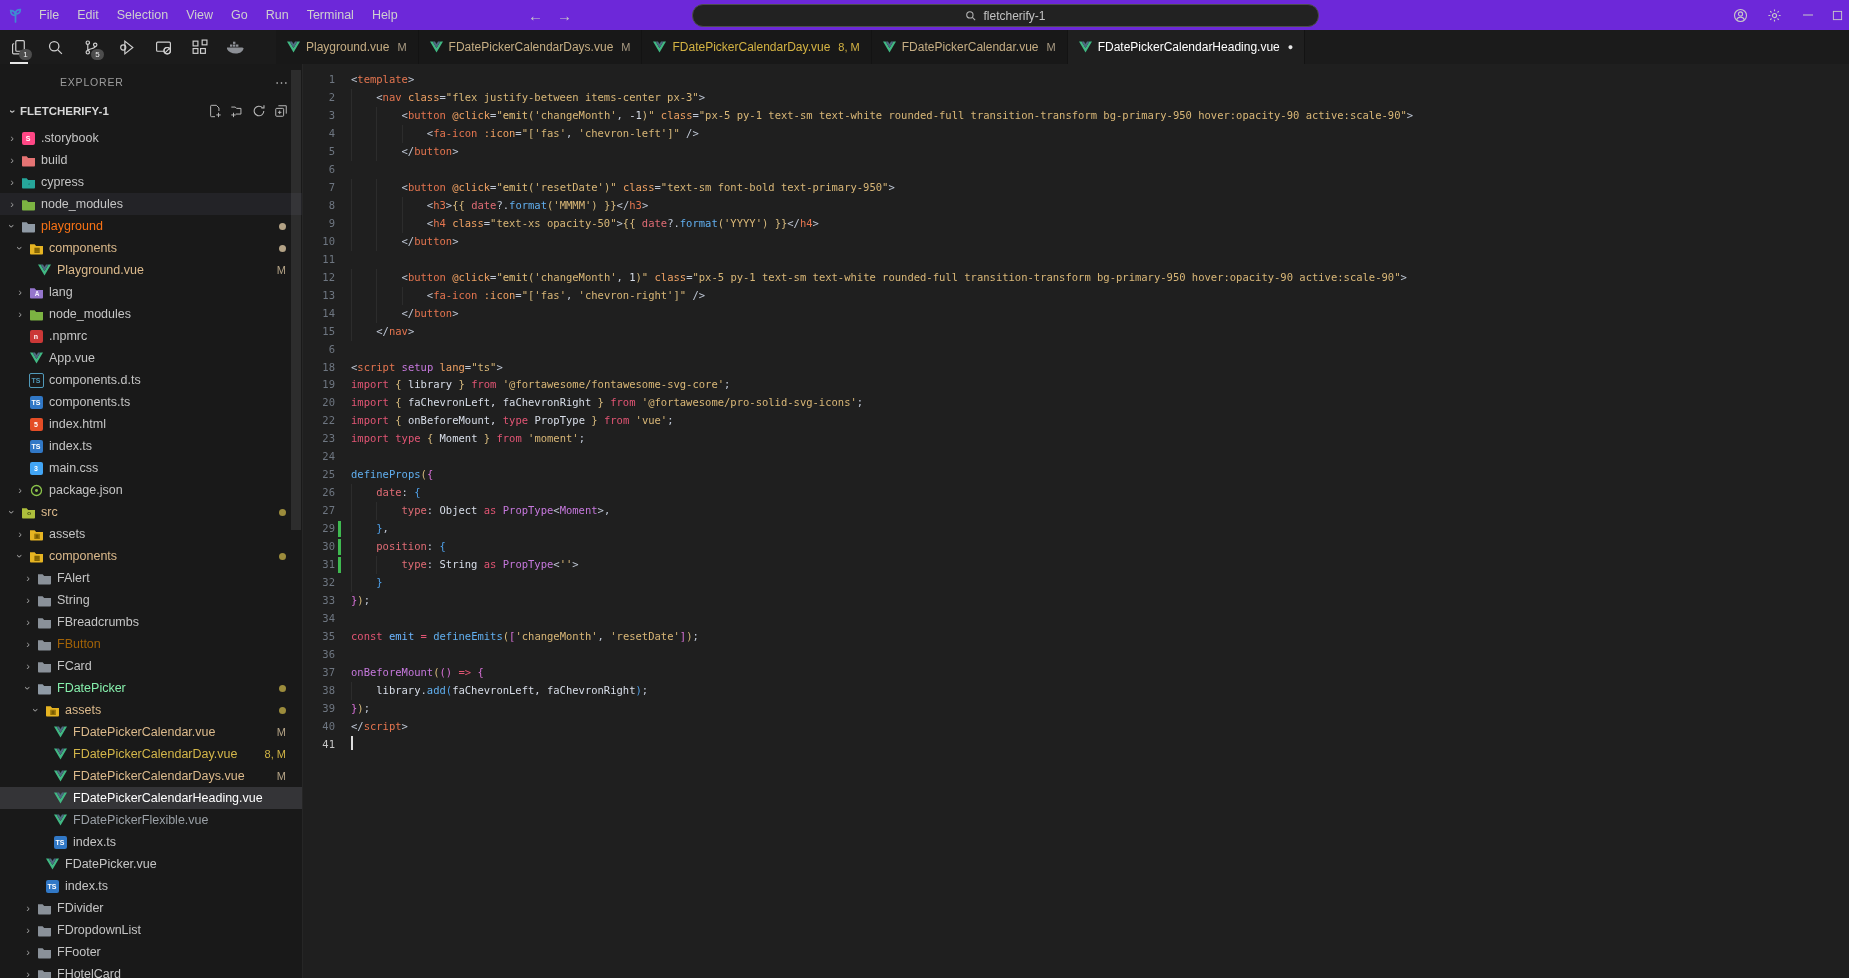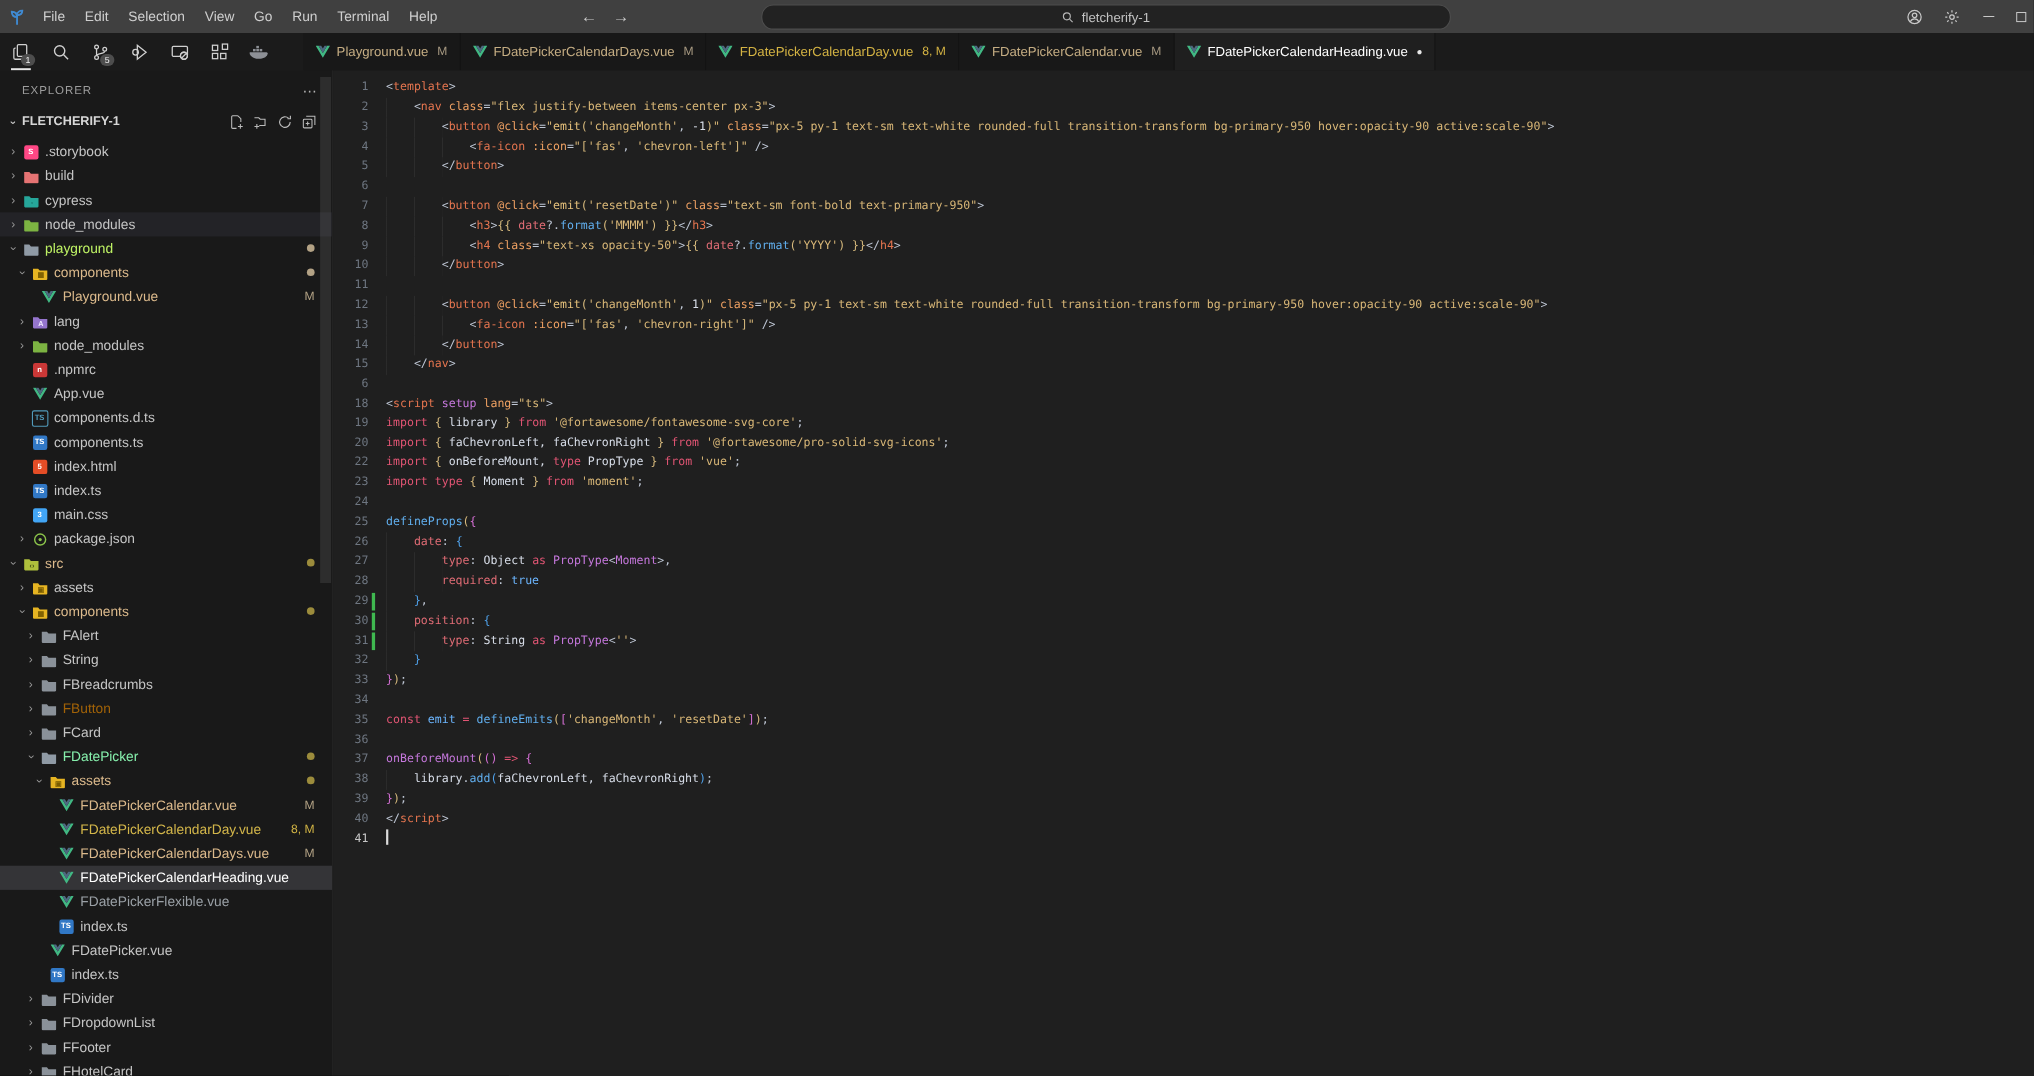--- a/index.html
+++ b/index.html
@@ -1,19 +1,19 @@
 <!DOCTYPE html>
 <html><head>
 <meta charset="utf-8">
 <style>
   html,body{margin:0;padding:0;background:#000;}
   #window{position:relative;width:1849px;height:978px;background:#1f1f1f;overflow:hidden;
           font-family:"Liberation Sans",sans-serif;color:#cccccc;}
   
-  #titlebar{position:absolute;left:0;top:0;width:1849px;height:30px;background:#404040;
+  #titlebar{position:absolute;left:0;top:0;width:1849px;height:30px;background:#6d28d9;
             border-bottom:1px solid #232323;display:flex;align-items:flex-start;}
   #app-logo{width:30px;height:30px;display:flex;align-items:center;justify-content:center;}
   #menus{display:flex;align-items:center;height:30px;}
   .menu-item{padding:0 9px;font-size:12.5px;color:#cfcfcf;height:30px;line-height:30px;cursor:default;}
   #nav-arrows{position:absolute;left:528px;top:0;height:30px;display:flex;align-items:center;gap:14px;
               font-size:15px;color:#c8c8c8;}
   #searchbox{position:absolute;left:692px;top:4px;width:625px;height:21px;background:#222222;
              border:1px solid #4d4d4d;border-radius:11px;display:flex;align-items:center;justify-content:center;
              gap:6px;font-size:12px;color:#c3c3c3;}
   #win-controls{position:absolute;right:0;top:0;height:30px;display:flex;align-items:center;}
@@ -26,21 +26,21 @@
   .act-badge{position:absolute;right:0px;bottom:4px;min-width:11px;height:11px;border-radius:6px;background:#4d4d4d;
              color:#eee;font-size:8px;line-height:11px;text-align:center;padding:0 1px;}
   #tabbar{flex:1;height:34px;display:flex;overflow:hidden;background:#1b1b1b;}
   .tab{height:34px;display:flex;align-items:center;gap:6px;padding:0 11px;background:#181818;
        border-right:1px solid #131313;font-size:12px;white-space:nowrap;}
   .tab.active{background:#1f1f1f;}
   .tab .tab-badge{font-size:11px;margin-left:2px;}
   
   #main{position:absolute;left:0;top:64px;width:1849px;height:914px;display:flex;}
   #sidebar{position:relative;width:302px;height:914px;background:#191919;border-right:1px solid #262626;flex:none;overflow:hidden;}
-  #explorer-row{height:36px;display:flex;align-items:center;justify-content:space-between;padding:0 14px 0 20px;}
+  #explorer-row{height:36px;display:flex;align-items:center;justify-content:space-between;padding:0 14px 0 20px;margin-left:40px;}
   #explorer-title{font-size:10.5px;letter-spacing:.8px;color:#9d9d9d;}
   #root-row{height:22px;display:flex;align-items:center;padding-left:4px;font-size:11.5px;font-weight:bold;color:#d7d7d7;}
   #root-actions{margin-left:auto;display:flex;gap:8px;padding-right:14px;}
   #tree{position:absolute;left:0;top:63px;width:302px;}
   .trow{position:relative;height:22px;display:flex;align-items:center;font-size:12.5px;white-space:nowrap;}
   .trow .chev{width:16px;flex:none;display:flex;justify-content:center;color:#9a9a9a;font-size:11px;}
   .trow .ficon{width:16px;height:16px;flex:none;margin-right:5px;display:flex;align-items:center;justify-content:center;}
   .trow .badge{margin-left:auto;margin-right:16px;font-size:11px;}
   .dotb{width:7px;height:7px;border-radius:50%;display:inline-block;}
   #side-scroll{position:absolute;right:1px;top:6px;width:10px;height:460px;background:rgba(140,140,140,0.18);}
@@ -307,21 +307,21 @@
             <span style="color: rgb(197, 197, 197);">node_modules</span>
           </div>
           <div class="trow" style="padding-left: 4px;">
             <span class="chev" style="transform: rotate(90deg);">›</span>
             <span class="ficon">
               <svg width="15" height="13" viewBox="0 0 16 14">
     <path d="M1 2.5 h5 l1.6 1.8 h7.4 v8.2 a1 1 0 0 1 -1 1 h-12 a1 1 0 0 1 -1 -1 z" fill="#8f9aa5"></path>
 
   </svg>
             </span>
-            <span style="color: #bef264;">playground</span>
+            <span style="color: #f97316;">playground</span>
             <span class="badge"><span class="dotb" style="background:#b3a285"></span></span>
           </div>
           <div class="trow" style="padding-left: 12px;">
             <span class="chev" style="transform: rotate(90deg);">›</span>
             <span class="ficon">
               <svg width="15" height="13" viewBox="0 0 16 14">
     <path d="M1 2.5 h5 l1.6 1.8 h7.4 v8.2 a1 1 0 0 1 -1 1 h-12 a1 1 0 0 1 -1 -1 z" fill="#e6b422"></path>
     <text x="8.6" y="11" font-size="7" font-weight="bold" text-anchor="middle" fill="#7a5c00" font-family="Liberation Sans,sans-serif">▦</text>
   </svg>
             </span>
@@ -664,21 +664,20 @@
         <div class="cline"><span class="lnum">6</span><span class="lbar"></span><span class="ltext"></span></div>
         <div class="cline"><span class="lnum">18</span><span class="lbar"></span><span class="ltext"><span style="color: rgb(191, 199, 213);">&lt;</span><span style="color: rgb(229, 117, 79);">script</span><span style="color: rgb(191, 199, 213);"> </span><span style="color: rgb(198, 120, 221);">setup</span><span style="color: rgb(191, 199, 213);"> </span><span style="color: rgb(239, 161, 99);">lang</span><span style="color: rgb(191, 199, 213);">=</span><span style="color: rgb(217, 183, 119);">"ts"</span><span style="color: rgb(191, 199, 213);">&gt;</span></span></div>
         <div class="cline"><span class="lnum">19</span><span class="lbar"></span><span class="ltext"><span style="color: rgb(226, 85, 116);">import</span><span style="color: rgb(191, 199, 213);"> </span><span style="color: rgb(215, 186, 125);">{</span><span style="color: rgb(216, 222, 233);"> library </span><span style="color: rgb(215, 186, 125);">}</span><span style="color: rgb(191, 199, 213);"> </span><span style="color: rgb(226, 85, 116);">from</span><span style="color: rgb(191, 199, 213);"> </span><span style="color: rgb(217, 183, 119);">'@fortawesome/fontawesome-svg-core'</span><span style="color: rgb(191, 199, 213);">;</span></span></div>
         <div class="cline"><span class="lnum">20</span><span class="lbar"></span><span class="ltext"><span style="color: rgb(226, 85, 116);">import</span><span style="color: rgb(191, 199, 213);"> </span><span style="color: rgb(215, 186, 125);">{</span><span style="color: rgb(216, 222, 233);"> faChevronLeft, faChevronRight </span><span style="color: rgb(215, 186, 125);">}</span><span style="color: rgb(191, 199, 213);"> </span><span style="color: rgb(226, 85, 116);">from</span><span style="color: rgb(191, 199, 213);"> </span><span style="color: rgb(217, 183, 119);">'@fortawesome/pro-solid-svg-icons'</span><span style="color: rgb(191, 199, 213);">;</span></span></div>
         <div class="cline"><span class="lnum">22</span><span class="lbar"></span><span class="ltext"><span style="color: rgb(226, 85, 116);">import</span><span style="color: rgb(191, 199, 213);"> </span><span style="color: rgb(215, 186, 125);">{</span><span style="color: rgb(216, 222, 233);"> onBeforeMount, </span><span style="color: rgb(226, 85, 116);">type</span><span style="color: rgb(191, 199, 213);"> </span><span style="color: rgb(216, 222, 233);">PropType </span><span style="color: rgb(215, 186, 125);">}</span><span style="color: rgb(191, 199, 213);"> </span><span style="color: rgb(226, 85, 116);">from</span><span style="color: rgb(191, 199, 213);"> </span><span style="color: rgb(217, 183, 119);">'vue'</span><span style="color: rgb(191, 199, 213);">;</span></span></div>
         <div class="cline"><span class="lnum">23</span><span class="lbar"></span><span class="ltext"><span style="color: rgb(226, 85, 116);">import</span><span style="color: rgb(191, 199, 213);"> </span><span style="color: rgb(226, 85, 116);">type</span><span style="color: rgb(191, 199, 213);"> </span><span style="color: rgb(215, 186, 125);">{</span><span style="color: rgb(216, 222, 233);"> Moment </span><span style="color: rgb(215, 186, 125);">}</span><span style="color: rgb(191, 199, 213);"> </span><span style="color: rgb(226, 85, 116);">from</span><span style="color: rgb(191, 199, 213);"> </span><span style="color: rgb(217, 183, 119);">'moment'</span><span style="color: rgb(191, 199, 213);">;</span></span></div>
         <div class="cline"><span class="lnum">24</span><span class="lbar"></span><span class="ltext"></span></div>
         <div class="cline"><span class="lnum">25</span><span class="lbar"></span><span class="ltext"><span style="color: rgb(97, 175, 239);">defineProps</span><span style="color: rgb(215, 186, 125);">(</span><span style="color: rgb(214, 112, 214);">{</span></span></div>
         <div class="cline"><span class="lnum">26</span><span class="lbar"></span><span class="ltext"><span class="indent" style="width: 25.28px;"></span><span style="color: rgb(224, 108, 117);">date</span><span style="color: rgb(191, 199, 213);">: </span><span style="color: rgb(79, 160, 232);">{</span></span></div>
         <div class="cline"><span class="lnum">27</span><span class="lbar"></span><span class="ltext"><span class="indent" style="width: 50.56px;"></span><span style="color: rgb(224, 108, 117);">type</span><span style="color: rgb(191, 199, 213);">: </span><span style="color: rgb(216, 222, 233);">Object</span><span style="color: rgb(191, 199, 213);"> </span><span style="color: rgb(226, 85, 116);">as</span><span style="color: rgb(191, 199, 213);"> </span><span style="color: rgb(198, 120, 221);">PropType</span><span style="color: rgb(191, 199, 213);">&lt;</span><span style="color: rgb(198, 120, 221);">Moment</span><span style="color: rgb(191, 199, 213);">&gt;,</span></span></div>
-        <div class="cline"><span class="lnum">28</span><span class="lbar"></span><span class="ltext"><span class="indent" style="width: 50.56px;"></span><span style="color: rgb(224, 108, 117);">required</span><span style="color: rgb(191, 199, 213);">: </span><span style="color: rgb(108, 182, 255);">true</span></span></div>
         <div class="cline"><span class="lnum">29</span><span class="lbar"><span class="chg"></span></span><span class="ltext"><span class="indent" style="width: 25.28px;"></span><span style="color: rgb(79, 160, 232);">}</span><span style="color: rgb(191, 199, 213);">,</span></span></div>
         <div class="cline"><span class="lnum">30</span><span class="lbar"><span class="chg"></span></span><span class="ltext"><span class="indent" style="width: 25.28px;"></span><span style="color: rgb(224, 108, 117);">position</span><span style="color: rgb(191, 199, 213);">: </span><span style="color: rgb(79, 160, 232);">{</span></span></div>
         <div class="cline"><span class="lnum">31</span><span class="lbar"><span class="chg"></span></span><span class="ltext"><span class="indent" style="width: 50.56px;"></span><span style="color: rgb(224, 108, 117);">type</span><span style="color: rgb(191, 199, 213);">: </span><span style="color: rgb(216, 222, 233);">String</span><span style="color: rgb(191, 199, 213);"> </span><span style="color: rgb(226, 85, 116);">as</span><span style="color: rgb(191, 199, 213);"> </span><span style="color: rgb(198, 120, 221);">PropType</span><span style="color: rgb(191, 199, 213);">&lt;</span><span style="color: rgb(217, 183, 119);">''</span><span style="color: rgb(191, 199, 213);">&gt;</span></span></div>
         <div class="cline"><span class="lnum">32</span><span class="lbar"></span><span class="ltext"><span class="indent" style="width: 25.28px;"></span><span style="color: rgb(79, 160, 232);">}</span></span></div>
         <div class="cline"><span class="lnum">33</span><span class="lbar"></span><span class="ltext"><span style="color: rgb(214, 112, 214);">}</span><span style="color: rgb(215, 186, 125);">)</span><span style="color: rgb(191, 199, 213);">;</span></span></div>
         <div class="cline"><span class="lnum">34</span><span class="lbar"></span><span class="ltext"></span></div>
         <div class="cline"><span class="lnum">35</span><span class="lbar"></span><span class="ltext"><span style="color: rgb(226, 85, 116);">const</span><span style="color: rgb(191, 199, 213);"> </span><span style="color: rgb(108, 182, 255);">emit</span><span style="color: rgb(191, 199, 213);"> </span><span style="color: rgb(226, 85, 116);">=</span><span style="color: rgb(191, 199, 213);"> </span><span style="color: rgb(97, 175, 239);">defineEmits</span><span style="color: rgb(215, 186, 125);">(</span><span style="color: rgb(214, 112, 214);">[</span><span style="color: rgb(217, 183, 119);">'changeMonth'</span><span style="color: rgb(191, 199, 213);">, </span><span style="color: rgb(217, 183, 119);">'resetDate'</span><span style="color: rgb(214, 112, 214);">]</span><span style="color: rgb(215, 186, 125);">)</span><span style="color: rgb(191, 199, 213);">;</span></span></div>
         <div class="cline"><span class="lnum">36</span><span class="lbar"></span><span class="ltext"></span></div>
         <div class="cline"><span class="lnum">37</span><span class="lbar"></span><span class="ltext"><span style="color: rgb(198, 120, 221);">onBeforeMount</span><span style="color: rgb(215, 186, 125);">(</span><span style="color: rgb(214, 112, 214);">()</span><span style="color: rgb(191, 199, 213);"> </span><span style="color: rgb(226, 85, 116);">=&gt;</span><span style="color: rgb(191, 199, 213);"> </span><span style="color: rgb(214, 112, 214);">{</span></span></div>
         <div class="cline"><span class="lnum">38</span><span class="lbar"></span><span class="ltext"><span class="indent" style="width: 25.28px;"></span><span style="color: rgb(216, 222, 233);">library</span><span style="color: rgb(191, 199, 213);">.</span><span style="color: rgb(97, 175, 239);">add</span><span style="color: rgb(79, 160, 232);">(</span><span style="color: rgb(216, 222, 233);">faChevronLeft, faChevronRight</span><span style="color: rgb(79, 160, 232);">)</span><span style="color: rgb(191, 199, 213);">;</span></span></div>

